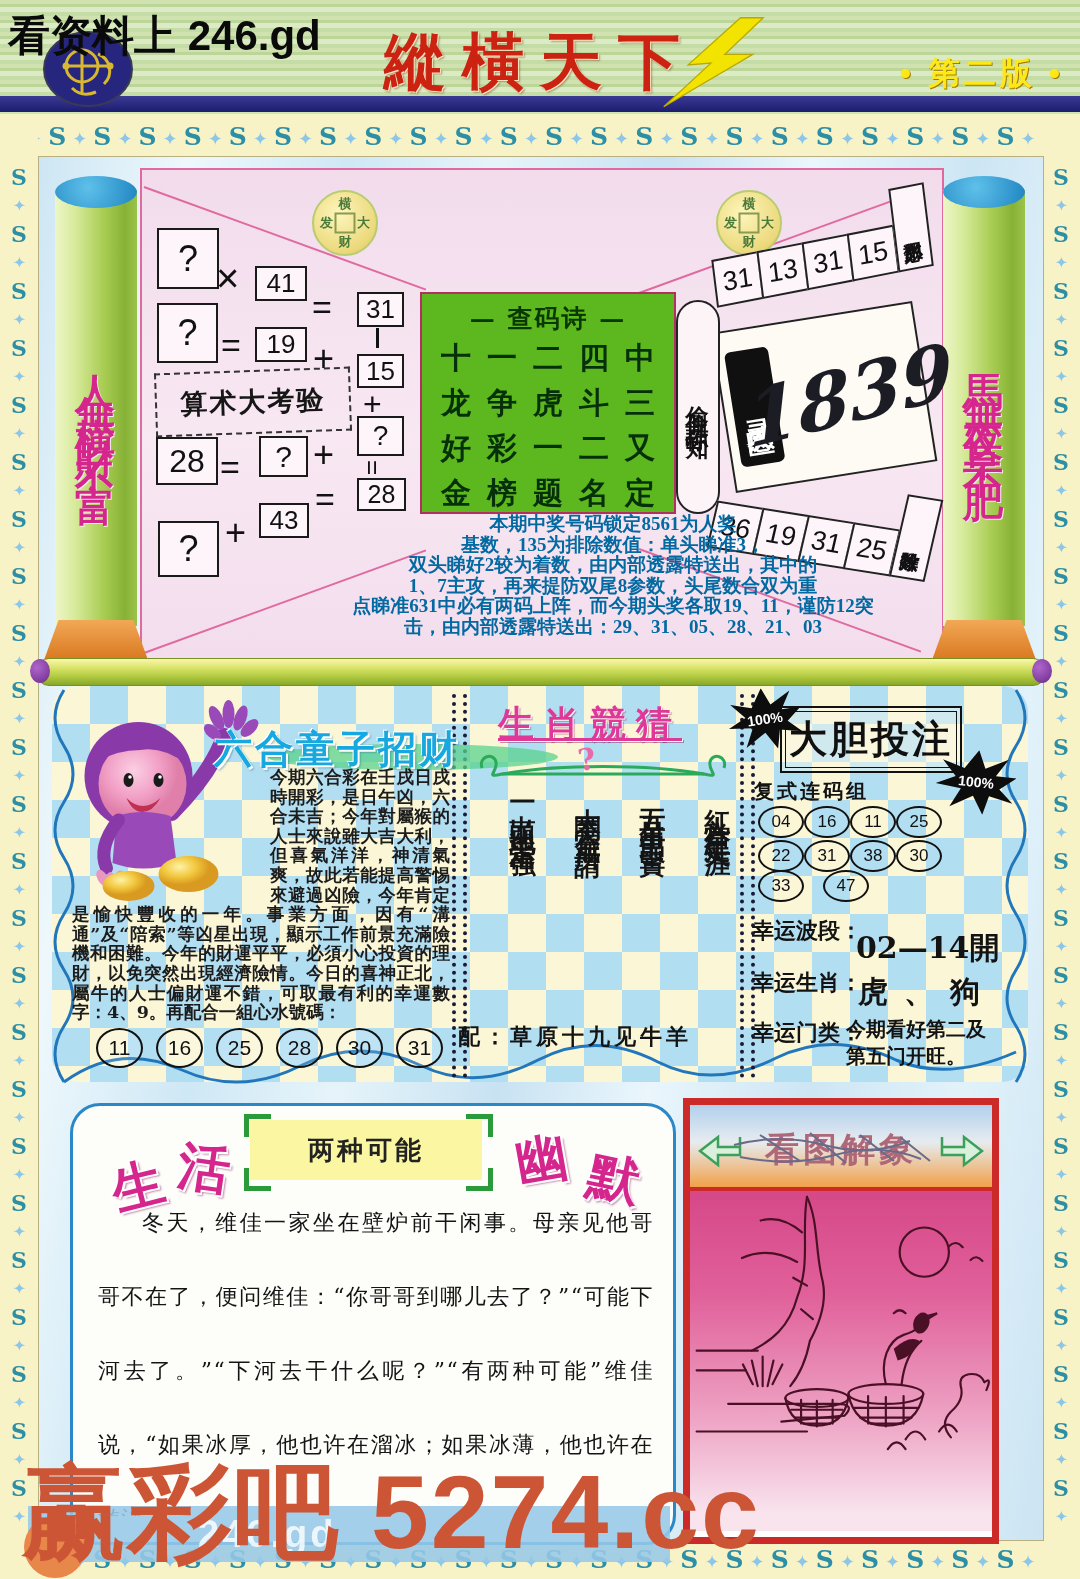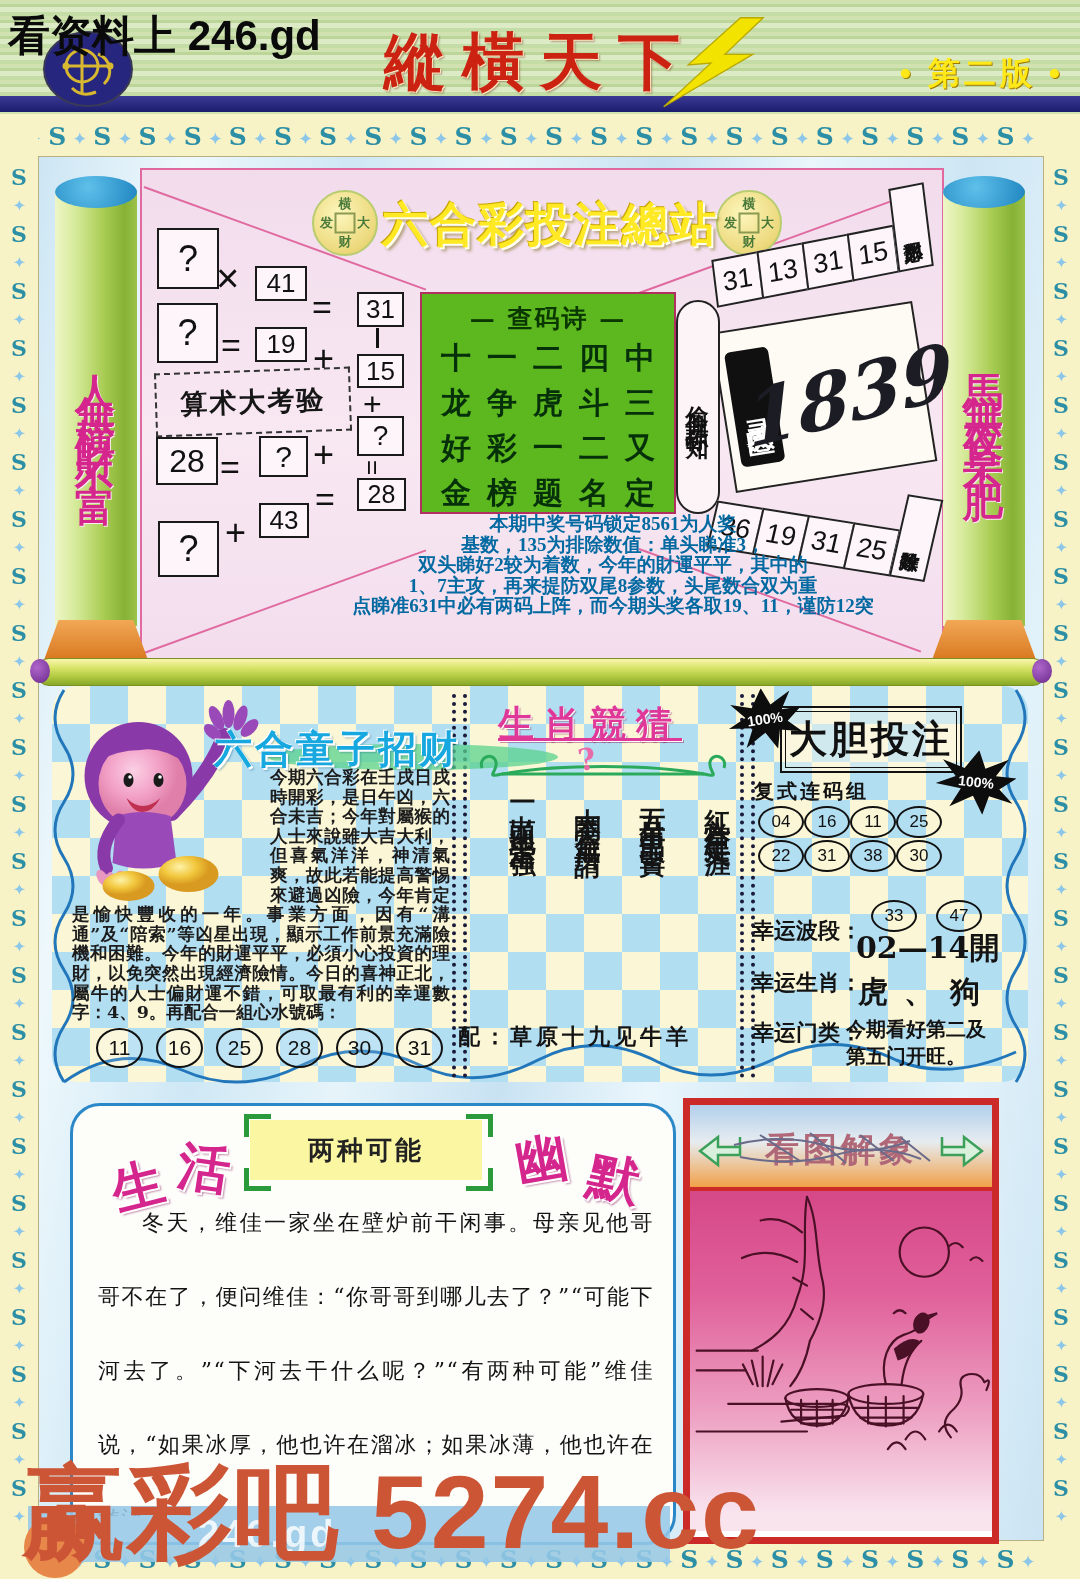--- a/index.html
+++ b/index.html
@@ -237,21 +237,20 @@
     <span class="c-r">大</span>
     <span class="c-b">财</span>
   </div>
   <div class="abs coin" style="left:716px;top:190px;">
     <i></i>
     <span class="c-t">横</span>
     <span class="c-l">发</span>
     <span class="c-r">大</span>
     <span class="c-b">财</span>
   </div>
-  <div class="abs station-title">六合彩投注總站</div>
 
   <div class="qbox" style="left:157px;top:228px;width:58px;height:57px;font-size:36px;">?</div>
   <div class="op" style="left:216px;top:256px;font-size:40px;">×</div>
   <div class="qbox" style="left:255px;top:266px;width:48px;height:31px;font-size:26px;">41</div>
   <div class="op" style="left:312px;top:288px;font-size:34px;">=</div>
   <div class="qbox" style="left:357px;top:292px;width:43px;height:31px;font-size:26px;">31</div>
   <div class="qbox" style="left:157px;top:303px;width:57px;height:56px;font-size:36px;">?</div>
   <div class="op" style="left:221px;top:326px;font-size:34px;">=</div>
   <div class="qbox" style="left:255px;top:327px;width:48px;height:31px;font-size:26px;">19</div>
   <div class="op" style="left:313px;top:338px;font-size:36px;">+</div>
@@ -308,23 +307,24 @@
         <span class="slant-box">19</span>
         <span class="slant-box">31</span>
         <span class="slant-box">25</span>
       </div>
     <div class="slant-label" style="margin-top:-34px;">排除数</div>
   </div>
 
   <div class="abs analysis">
       <span class="analysis-line">本期中奖号码锁定8561为人奖</span>
       <span class="analysis-line">基数，135为排除数值：单头睇准3，</span>
-      <span class="analysis-line">双头睇好2较为着数，今年的財運平平，其中的</span>
+      <span class="analysis-line">双头睇好2较为着数，由内部透露特送出，其中的</span>
       <span class="analysis-line">1、7主攻，再来提防双尾8参数，头尾数合双为重</span>
       <span class="analysis-line">点睇准631中必有两码上阵，而今期头奖各取19、11，谨防12突</span>
+      <span class="analysis-line">击，由内部透露特送出：29、31、05、28、21、03</span>
     </div>
 
   <div class="abs rod"></div>
   <div class="abs rod-cap" style="left:30px;top:659px;"></div>
   <div class="abs rod-cap" style="left:1032px;top:659px;"></div>
 
   <div class="abs mid-panel"></div>
   <svg class="abs wave-svg" viewBox="0 0 1000 440">
     <g fill="none" stroke="#2277bb" stroke-width="3">
       <path d="M24,10 q-18,28 0,56 t0,56 t0,56 t0,56 t0,56 t0,56 t0,56"></path>
@@ -413,21 +413,21 @@
       <span class="bet-circle">16</span>
       <span class="bet-circle">11</span>
       <span class="bet-circle">25</span>
     </div>
   <div class="bet-row" style="top:840px;">
       <span class="bet-circle">22</span>
       <span class="bet-circle">31</span>
       <span class="bet-circle">38</span>
       <span class="bet-circle">30</span>
     </div>
-  <div class="bet-row bet-row3" style="top:900px;justify-content:flex-end;">
+  <div class="bet-row bet-row3" style="top:870px;">
       <span class="bet-circle">33</span>
       <span class="bet-circle">47</span>
     </div>
   <div class="bet-label" style="top:916px;">幸运波段：</div>
   <div class="bet-value" style="left:856px;top:910px;margin-top:18px;">02—14開</div>
   <div class="bet-label" style="top:968px;">幸运生肖：</div>
   <div class="bet-value" style="left:858px;top:972px;letter-spacing:16px;">虎、狗</div>
   <div class="bet-label" style="top:1018px;">幸运门类：</div>
   <div class="bet-value gate-value" style="left:846px;top:1016px;">今期看好第二及第五门开旺。</div>
 

